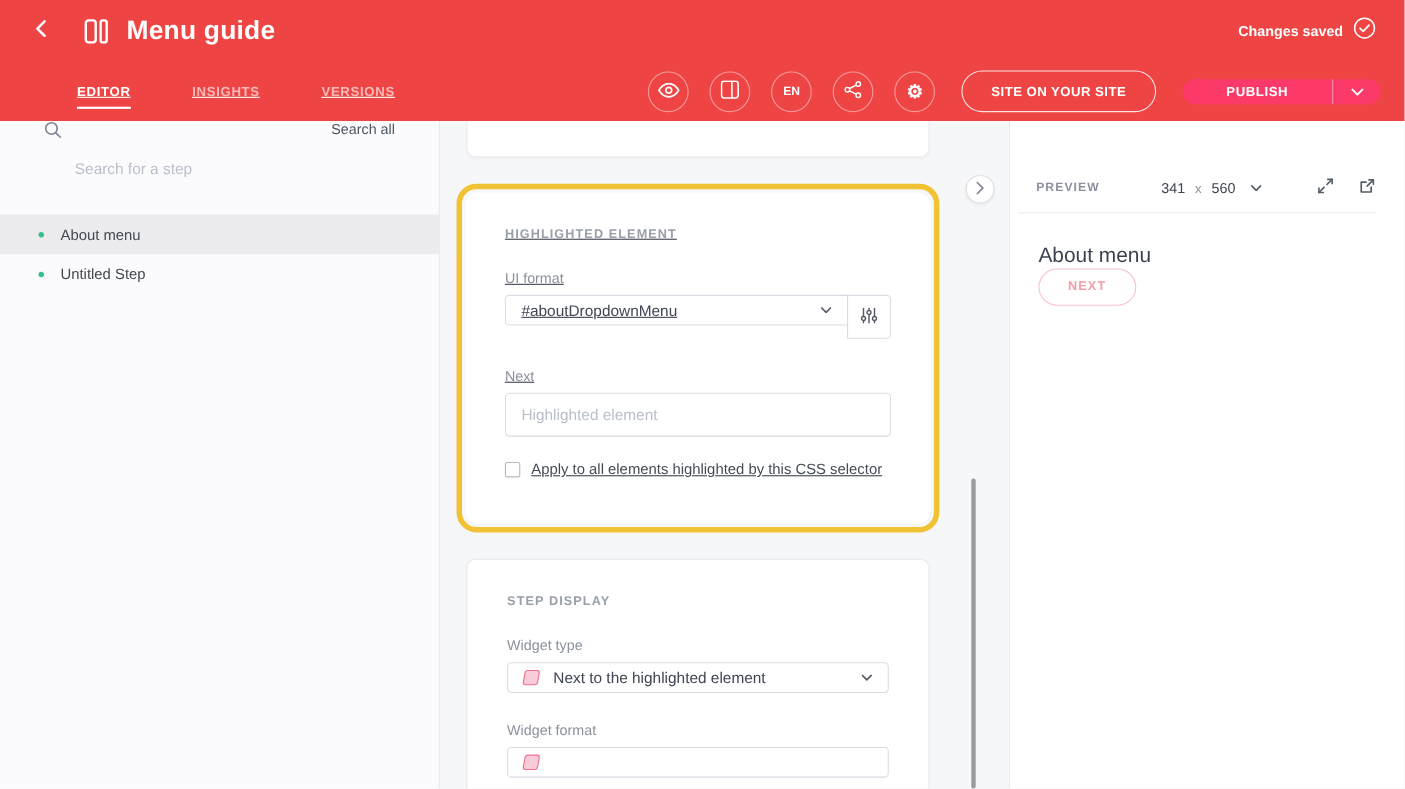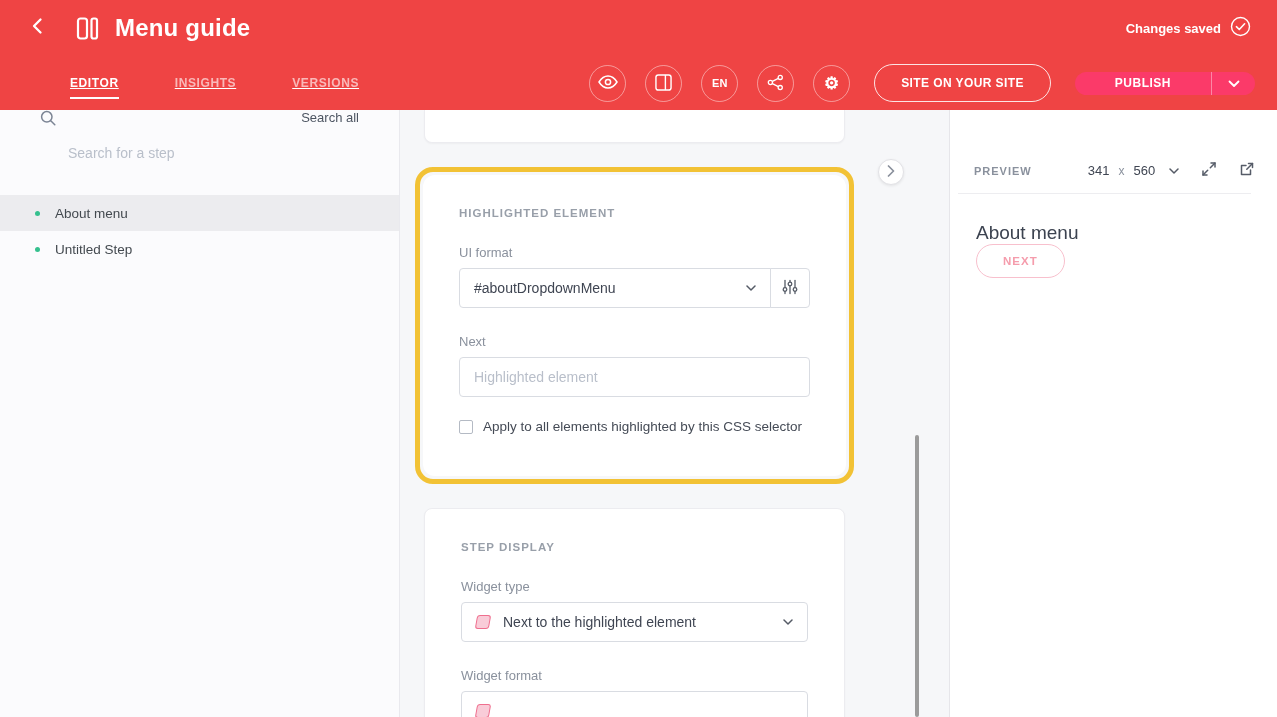--- a/index.html
+++ b/index.html
@@ -49,28 +49,28 @@
   .search-input::placeholder { color: #b9bfca; }
   .expand-all { font-size: 13px; color: #4d5562; cursor: pointer; white-space: nowrap; }
   .step-item { height: 36px; display: flex; align-items: center; padding-left: 35px; font-size: 13.5px; color: #43494f; cursor: pointer; }
   .step-item.selected { background: #ececef; }
   .step-dot { width: 5px; height: 5px; border-radius: 50%; background: #35c08e; margin-right: 15px; flex: 0 0 auto; }
 
   
   .main { flex: 1; position: relative; background: #f6f7f9; overflow: hidden; }
   .card-partial-top { margin-left: 24px; width: 421px; height: 33px; background: #fff;
     border: 1px solid #ececf0; border-top: none; border-radius: 0 0 8px 8px; box-shadow: 0 1px 2px rgba(0,0,0,.04); }
-  .highlight-ring { margin: 24px 0 0 15px; width: 439px; border: 5px solid #f2c235; border-radius: 18px; padding: 3px; }
+  .highlight-ring { margin: 24px 0 0 15px; width: 439px; border: 5px solid #f2c235; border-radius: 18px; padding: 3px; text-decoration: underline; }
   .card { background: #fff; border-radius: 12px; padding: 32px 36px 42px 36px; }
   .card.flat { margin: 24px 0 0 24px; width: 421px; border: 1px solid #ececf0; border-radius: 8px;
     box-shadow: 0 1px 2px rgba(0,0,0,.04); padding-bottom: 60px; }
   .section-title { font-size: 11.5px; font-weight: 600; letter-spacing: 1px; color: #989fa9; }
   .field-label { font-size: 13px; color: #8a919d; margin: 26px 0 8px 0; }
   .select-group { display: flex; }
-  .select { height: 40px; border: 1px solid #d9dce2; border-radius: 4px; background: #fff;
+  .select { height: 28px; border: 1px solid #d9dce2; border-radius: 4px; background: #fff;
     display: flex; align-items: center; padding: 0 14px; font-size: 14px; color: #3f4552; cursor: pointer; }
   .select .caret { margin-left: auto; display: flex; }
   .select.grow { flex: 1; border-radius: 4px 0 0 4px; }
   .sliders-btn { width: 40px; height: 40px; border: 1px solid #d9dce2; border-left: 1px solid #d9dce2;
     border-radius: 0 4px 4px 0; margin-left: -1px; background: #fff; display: flex; align-items: center; justify-content: center; cursor: pointer; }
   .text-input { width: 100%; height: 40px; border: 1px solid #d9dce2; border-radius: 4px; padding: 0 14px;
     font-size: 14px; color: #3f4552; outline: none; font-family: inherit; background: #fff; }
   .text-input::placeholder { color: #b9bfca; }
   .checkbox-row { margin-top: 22px; display: flex; align-items: center; }
   .checkbox { width: 14px; height: 14px; border: 1px solid #b4bac4; border-radius: 2px; background: #fff; cursor: pointer; flex: 0 0 auto; }
@@ -78,21 +78,21 @@
   .widget-icon { width: 14px; height: 14px; background: #f9ccd8; border: 1.5px solid #ef6f8e; border-radius: 3px;
     transform: skewX(-10deg); margin-right: 13px; flex: 0 0 auto; }
   .scrollbar-thumb { position: absolute; right: 30px; top: 325px; width: 4px; height: 282px; background: #9b9b9b; border-radius: 2px; }
 
   
   .collapse-btn { position: absolute; left: 878px; top: 49px; width: 26px; height: 26px; border-radius: 50%;
     background: #fff; border: 1px solid #e2e2e6; box-shadow: 0 1px 3px rgba(0,0,0,.08);
     display: flex; align-items: center; justify-content: center; cursor: pointer; z-index: 5; }
 
   
-  .preview-panel { width: 328px; flex: 0 0 auto; background: #fff; border-left: 1px solid #e6e6ea; }
+  .preview-panel { width: 360px; flex: 0 0 auto; background: #fff; border-left: 1px solid #e6e6ea; }
   .preview-header { margin: 38px 26px 0 8px; height: 46px; border-bottom: 1px solid #ededf0;
     display: flex; align-items: center; padding-left: 16px; }
   .preview-title { font-size: 11px; font-weight: 600; letter-spacing: 1px; color: #8a919d; }
   .preview-size { margin-left: 56px; display: flex; align-items: center; font-size: 13px; color: #3f4552; cursor: pointer; }
   .preview-size .sep { color: #8a919d; margin: 0 9px; font-size: 12px; }
   .preview-size .caret { margin-left: 14px; display: flex; }
   .preview-icons { margin-left: auto; display: flex; align-items: center; }
   .icon-btn { background: none; border: none; padding: 0; margin-left: 22px; cursor: pointer; display: flex; }
   .preview-content { padding: 28px 26px; }
   .preview-step-title { font-size: 19px; font-weight: 500; color: #3c4350; }

